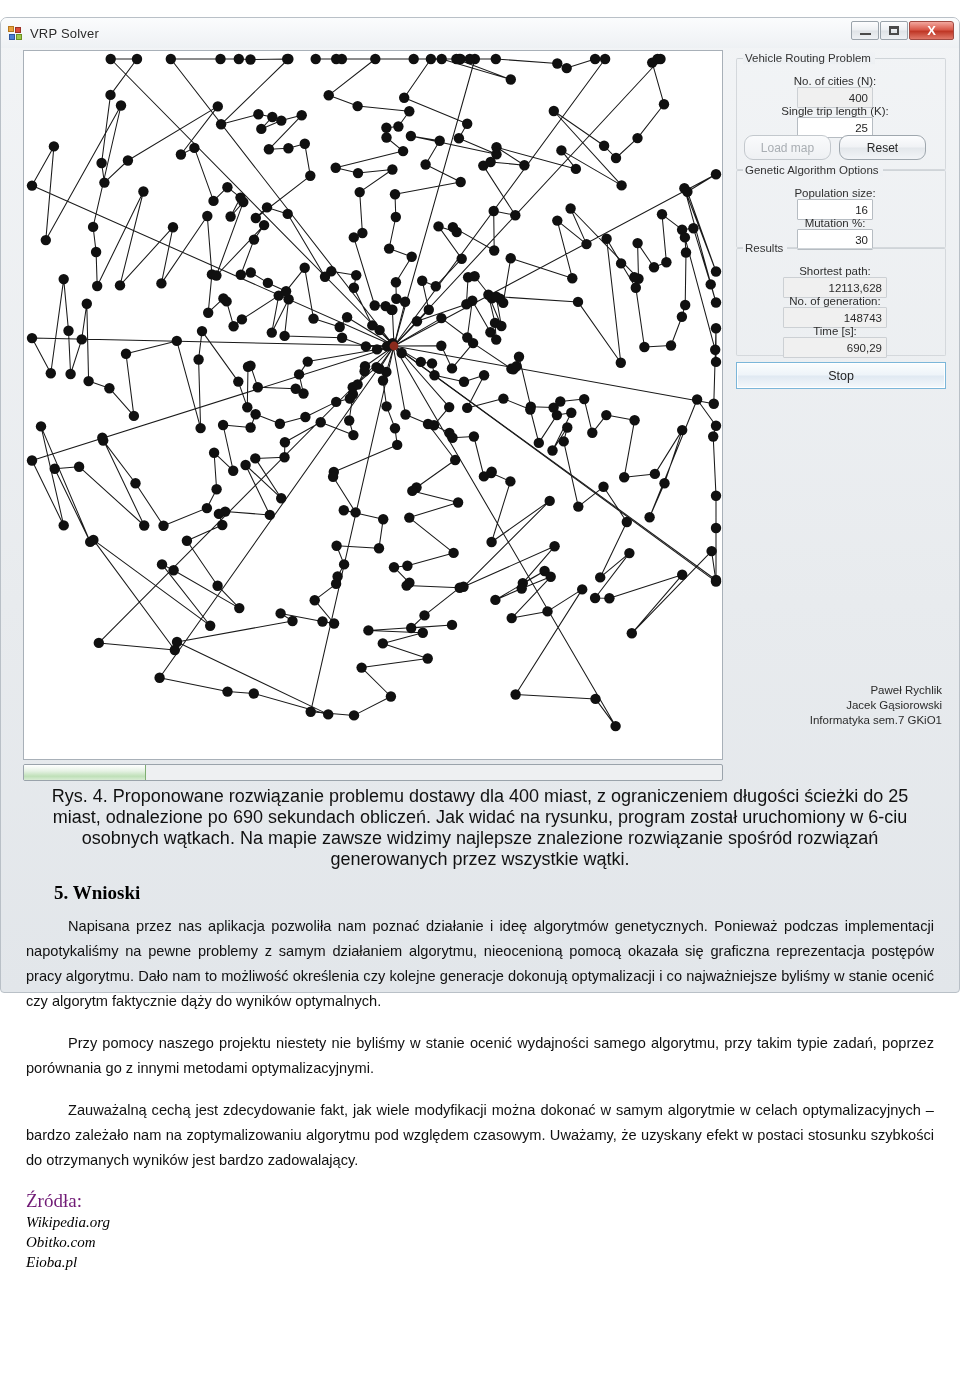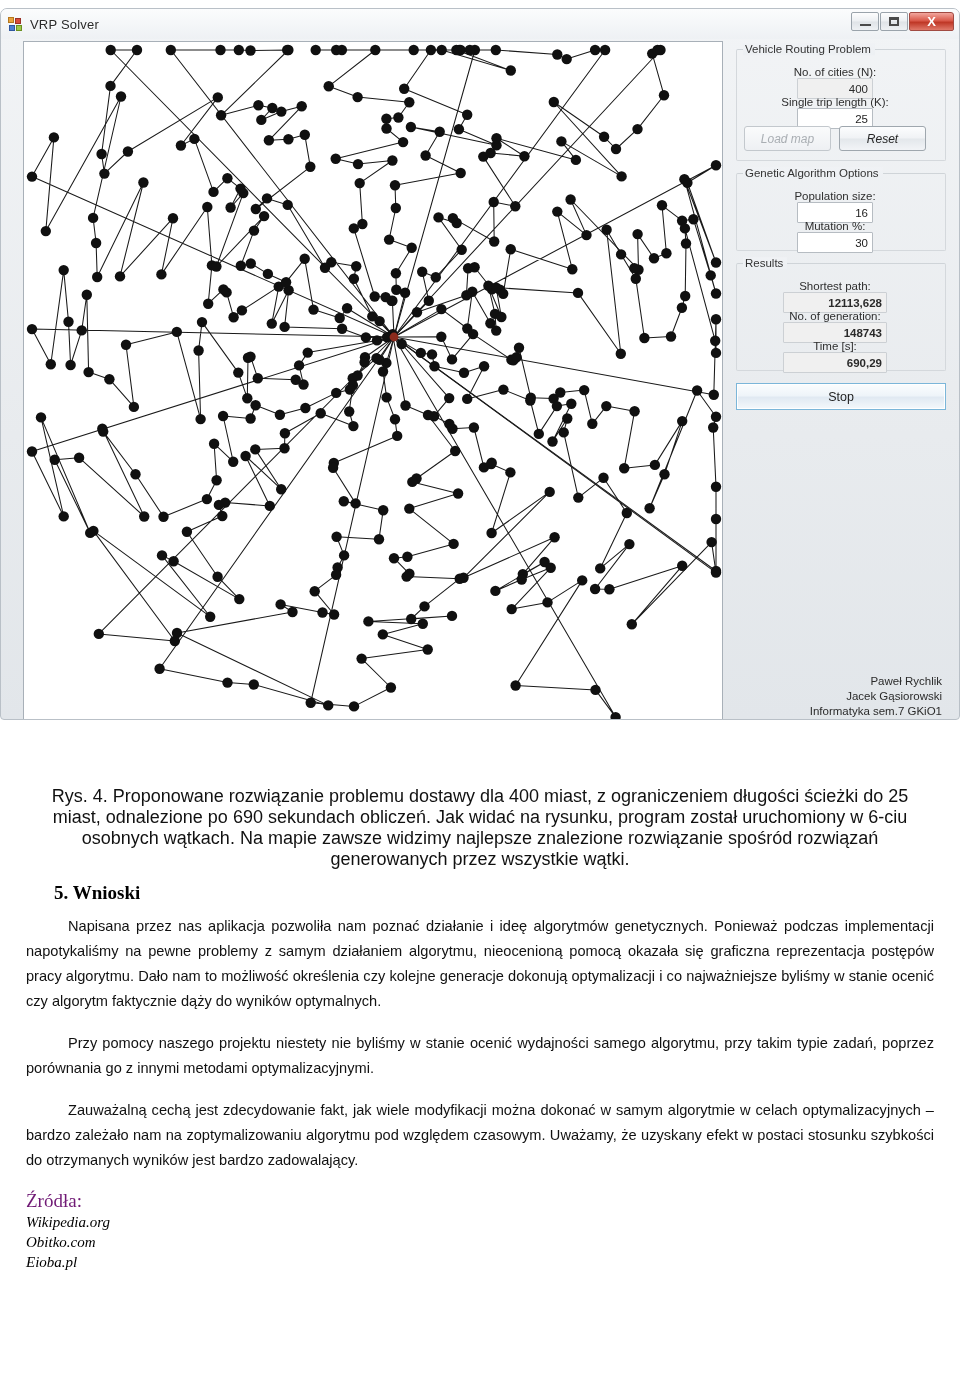--- a/index.html
+++ b/index.html
@@ -6,21 +6,21 @@
   html, body { margin:0; padding:0; }
   body {
     width:960px; height:1380px;
     background:#ffffff;
     font-family:"Liberation Sans", sans-serif;
     overflow:hidden;
   }
 
   
   #app-window {
-    position:absolute; left:0; top:8px; width:960px; height:712px;
+    position:absolute; left:0; top:17px; width:960px; height:976px;
     background:linear-gradient(180deg,#f2f4f6 0%, #e8ebee 60%, #e2e6ea 100%);
     border:1px solid #b9c0c7;
     border-radius:7px 7px 4px 4px;
     overflow:hidden;
   }
   
   #app-window:before{
     content:""; position:absolute; left:0; top:0; width:100%; height:30px;
     background:linear-gradient(180deg,#fbfcfd 0%, #eef1f4 100%);
     pointer-events:none;
@@ -80,21 +80,21 @@
     height:100%; width:17.5%;
     background:linear-gradient(180deg,#ffffff 0%, #e6f2e4 40%, #bfe0b8 75%, #d8ecd3 100%);
     border-right:1px solid #7fae72;
   }
 
   
   #side-panel {
     position:absolute; left:735px; top:40px; width:210px; height:700px;
   }
   .group {
-    position:relative; margin-bottom:12px;
+    position:relative; 
     border:1px solid #d4d8dc; border-top-color:#cfd4d8;
     border-radius:2px; padding:16px 19px 9px 7px;
     background:transparent;
   }
   .group-title {
     position:absolute; top:-1px; left:6px;
     transform:translateY(-48%);
     background:linear-gradient(180deg,#f0f2f5,#edf0f3);
     padding:0 4px 0 2px;
     font-size:11.5px; color:#333;
@@ -110,39 +110,39 @@
     width:76px; height:21px; flex:0 0 auto;
     border:1px solid #b6bcc2;
     background:#ffffff;
     font-size:11.5px; color:#1d1d1d;
     text-align:right; padding:2px 4px 0 0; line-height:17px;
     border-radius:1px;
   }
   .field.readonly {
     background:#f0f0f0; border:1px solid #ccd0d4; color:#2a2a2a;text-align:right;
   }
-  .field.wide { width:104px;font-weight:bold; }
+  .field.wide { width:104px; }
 
   .spinwrap { display:flex; flex:0 0 auto; }
   .spinwrap .field { width:58px; border-right:none; }
   .spin-btns {
     width:15px; height:21px; display:flex; flex-direction:column;
     border:1px solid #b6bcc2; background:linear-gradient(180deg,#fafbfc,#e7eaee);
   }
   .spin-btns div {
     flex:1; display:flex; align-items:center; justify-content:center;
     font-size:6px; color:#3a3a3a; line-height:1;
   }
   .spin-btns div:first-child { border-bottom:1px solid #ccd1d6; }
 
   .btn-row { display:flex; gap:8px; margin-top:3px; }
   .btn {
-    flex:1; height:25px; border:1px solid #9fa7ae; border-radius:3px;
+    flex:1; height:25px; border:1px solid #9fa7ae; border-radius:9px;
     background:linear-gradient(180deg,#fcfdfe 0%,#f0f2f5 48%,#e3e7eb 52%,#f2f4f7 100%);
-    font-size:12px; color:#262626; display:flex; align-items:center; justify-content:center;font-style:italic;
+    font-size:12px; color:#262626; display:flex; align-items:center; justify-content:center;
   }
   .btn.disabled { color:#a9aeb3; border-color:#c3c8cd; background:linear-gradient(180deg,#fafbfc,#eef0f3);}
 
   #stop-button {
     margin-top:6px; height:27px; width:100%;
     border:1px solid #7bb6d9; border-radius:0;
     background:linear-gradient(180deg,#fbfdfe 0%,#eef4f9 47%,#e0e9f2 53%,#f4f8fb 100%);
     font-size:12.5px; color:#1f1f1f; display:flex; align-items:center; justify-content:center;
     box-shadow:inset 0 0 0 1px #ffffff;
   }

